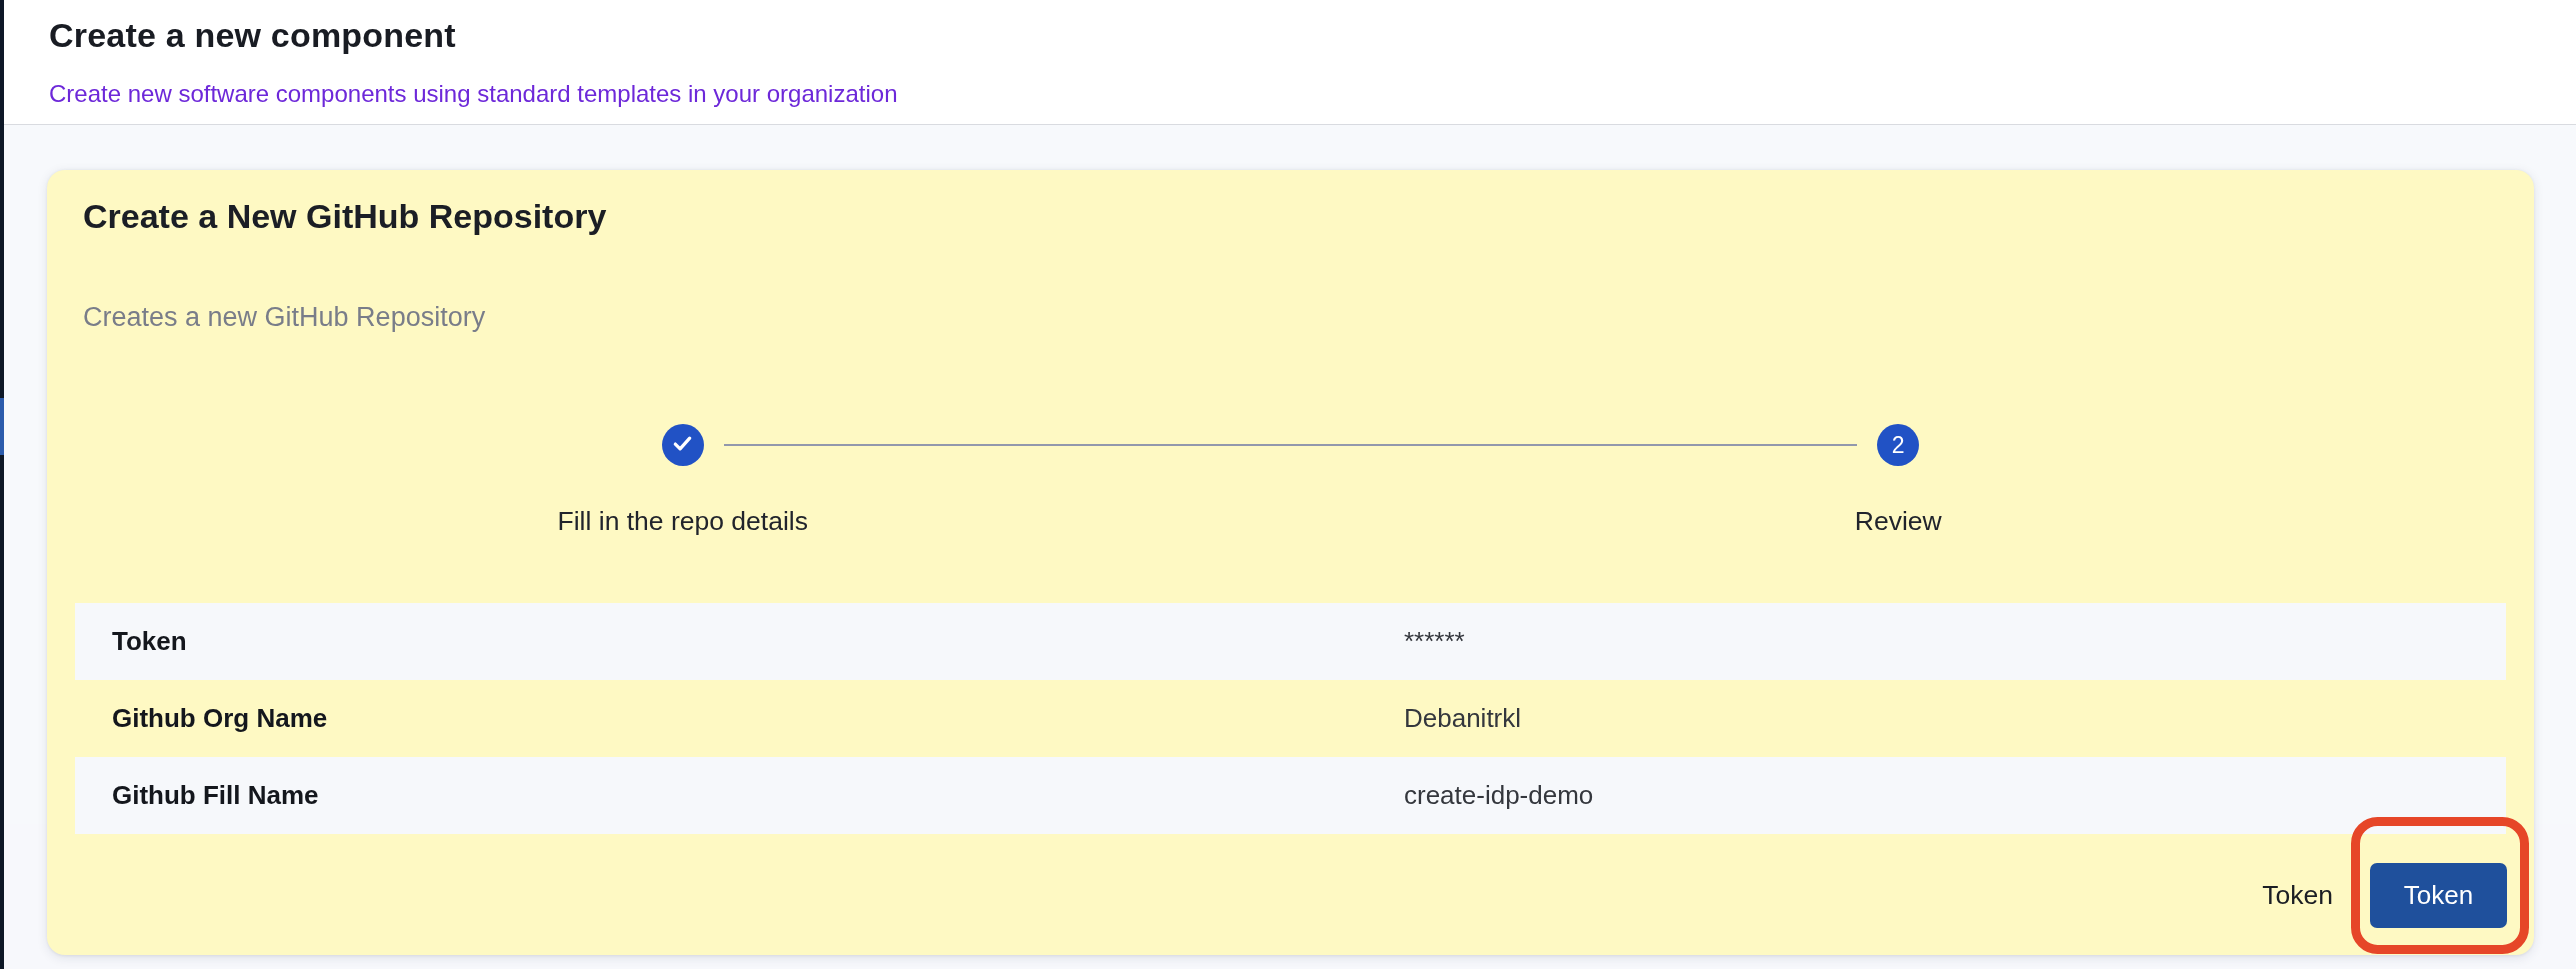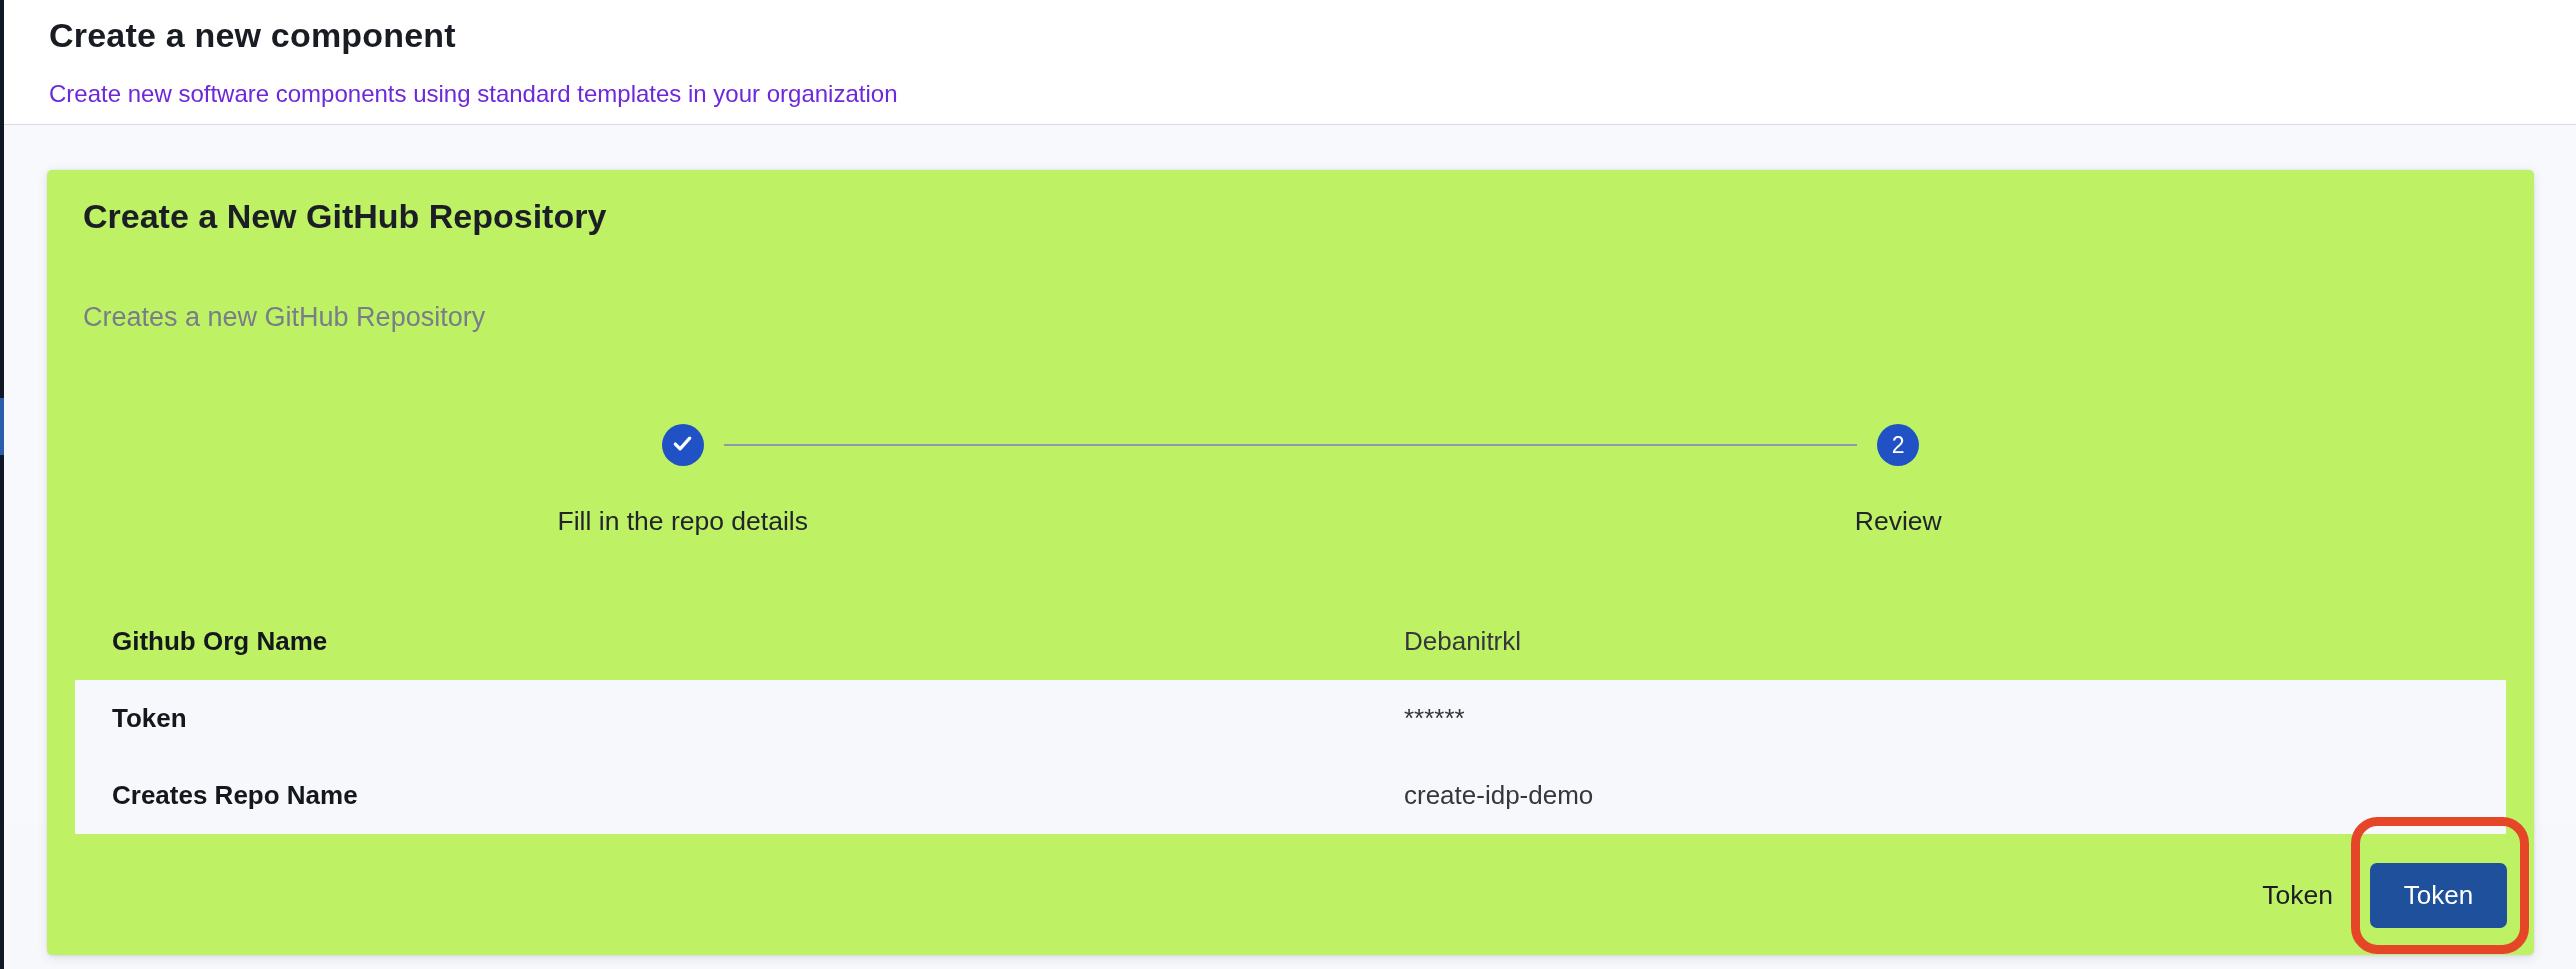--- a/index.html
+++ b/index.html
@@ -14,21 +14,21 @@
   
   .sidebar-strip { position:absolute; left:0; top:0; width:4.4px; height:970px; background:#0e1827; z-index:20; }
   .sidebar-active { position:absolute; left:0; top:398px; width:4.4px; height:57px; background:#2c5cac; }
 
   
   .page-header { position:absolute; left:0; top:0; width:2576px; height:125px; background:#ffffff; border-bottom:1.8px solid #d9dbe0; z-index:5; }
   .page-title { position:absolute; left:49px; top:16px; font-size:34px; font-weight:700; color:#191c23; letter-spacing:0.2px; }
   .page-subtitle { position:absolute; left:49px; top:80px; font-size:24px; font-weight:400; color:#6d28d9; }
 
   
-  .card { position:absolute; left:47px; top:170px; width:2487px; height:785px; background:#bef264; border-radius:5px;
+  .card { position:absolute; left:47px; top:170px; width:2487px; height:785px; background:#fef9c3; border-radius:18px;
           box-shadow:0 2.7px 10.6px rgba(25,35,65,.10), 0 0.9px 2.7px rgba(25,35,65,.07); }
   .card-title { position:absolute; left:36px; top:26.5px; font-size:34px; font-weight:700; color:#1b1e25; }
   .card-subtitle { position:absolute; left:36px; top:108px; font-size:27px; font-weight:400; color:#797d89;margin-top:24px; }
 
   
   .stepper { position:absolute; left:28px; right:28px; top:254px; display:flex; }
   .connector { position:absolute; top:20.3px; left:calc(25% + 41px); right:calc(25% + 41px); height:0; border-top:2.7px solid #9298ac; }
   .step { flex:1; display:flex; flex-direction:column; align-items:center; position:relative; }
   .step-circle { width:42px; height:42px; border-radius:50%; background:#2152c5; color:#fff;
                  display:flex; align-items:center; justify-content:center; }
@@ -88,30 +88,30 @@
 
       <div class="step">
         <div class="step-circle">
           <span class="step-number">2</span>
         </div>
         <div class="step-label">Review</div>
       </div>
     </div>
 
     <div class="review-table">
+      <div class="review-row striped">
+        <div class="row-label">Token</div>
+        <div class="row-value">******</div>
+      </div>
       <div class="review-row">
         <div class="row-label">Github Org Name</div>
         <div class="row-value">Debanitrkl</div>
       </div>
       <div class="review-row striped">
-        <div class="row-label">Token</div>
-        <div class="row-value">******</div>
-      </div>
-      <div class="review-row striped">
-        <div class="row-label">Creates Repo Name</div>
+        <div class="row-label">Github Fill Name</div>
         <div class="row-value">create-idp-demo</div>
       </div>
     </div>
 
     <button class="back-button">Token</button>
     <div class="annotation-ring"></div>
     <button class="create-button">Token</button>
   </div>
 
 </div>

